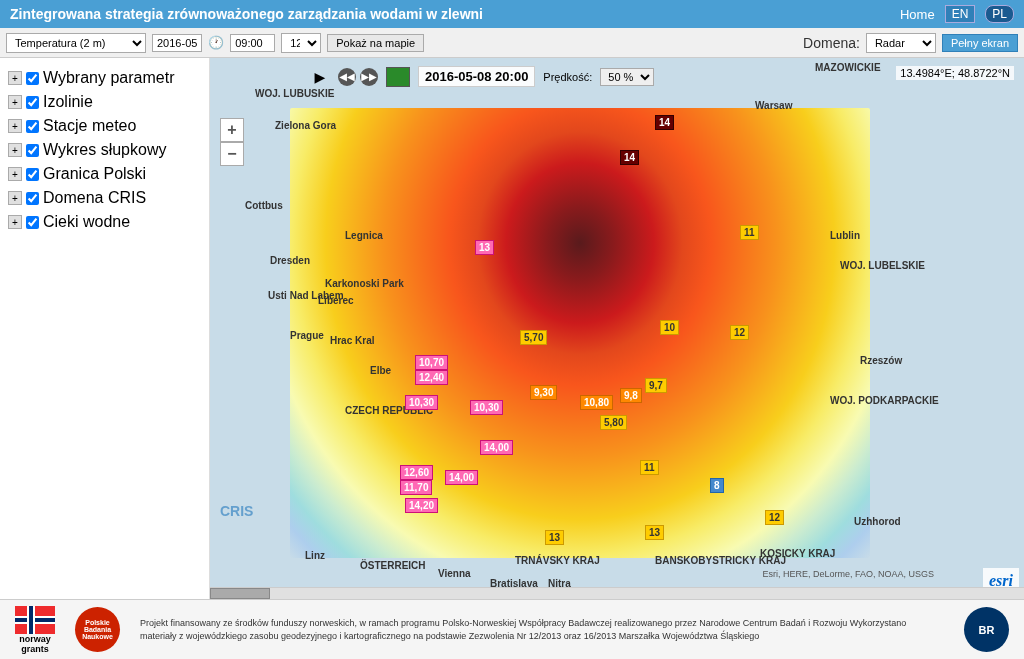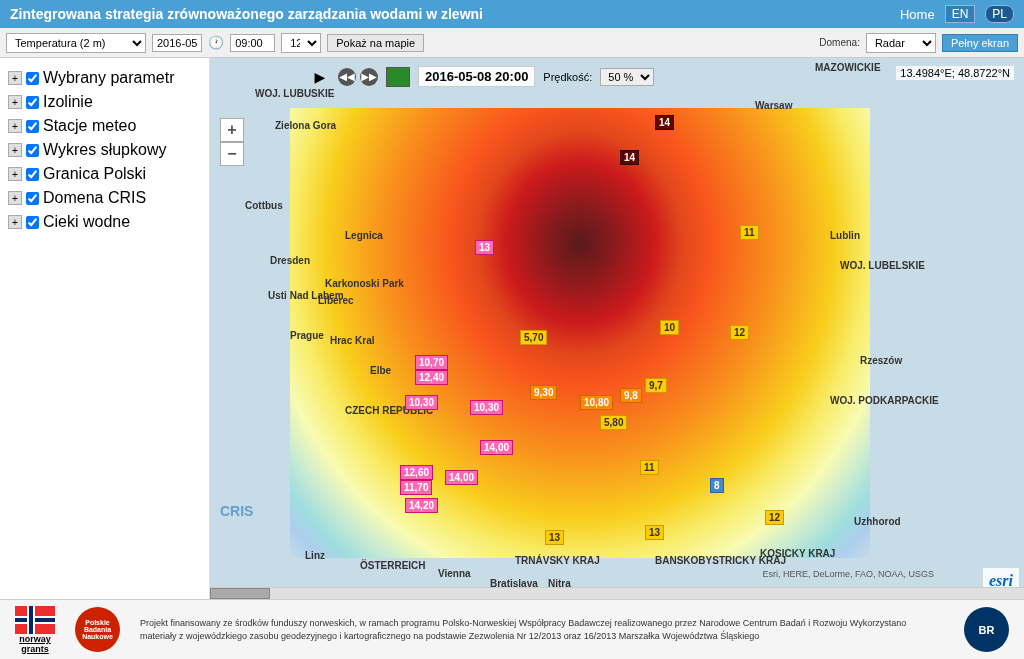--- a/index.html
+++ b/index.html
@@ -59,21 +59,21 @@
       border: 1px solid #aaa;
       padding: 2px 8px;
       font-size: 11px;
       cursor: pointer;
     }
     .toolbar-btn-blue {
       background: #4a9fd4;
       color: white;
       border: 1px solid #3080b8;
     }
-    .toolbar-label { font-size: 10px; color: #333; }
+    .toolbar-label { font-size: 14px; color: #333; }
     .domena-select { width: 70px; }
 
     
     #main {
       display: flex;
       height: calc(659px - 28px - 30px - 60px);
     }
 
     
     #sidebar {
@@ -286,21 +286,20 @@
       align-items: center;
       padding: 0 15px;
       gap: 20px;
     }
     .footer-logo-norway {
       display: flex;
       flex-direction: column;
       align-items: center;
       font-size: 10px;
       font-weight: bold;
-      text-decoration: underline;
     }
     .norway-flag {
       width: 40px;
       height: 28px;
       background: #ef2b2d;
       position: relative;
       overflow: hidden;
     }
     .norway-cross-h {
       position: absolute;

